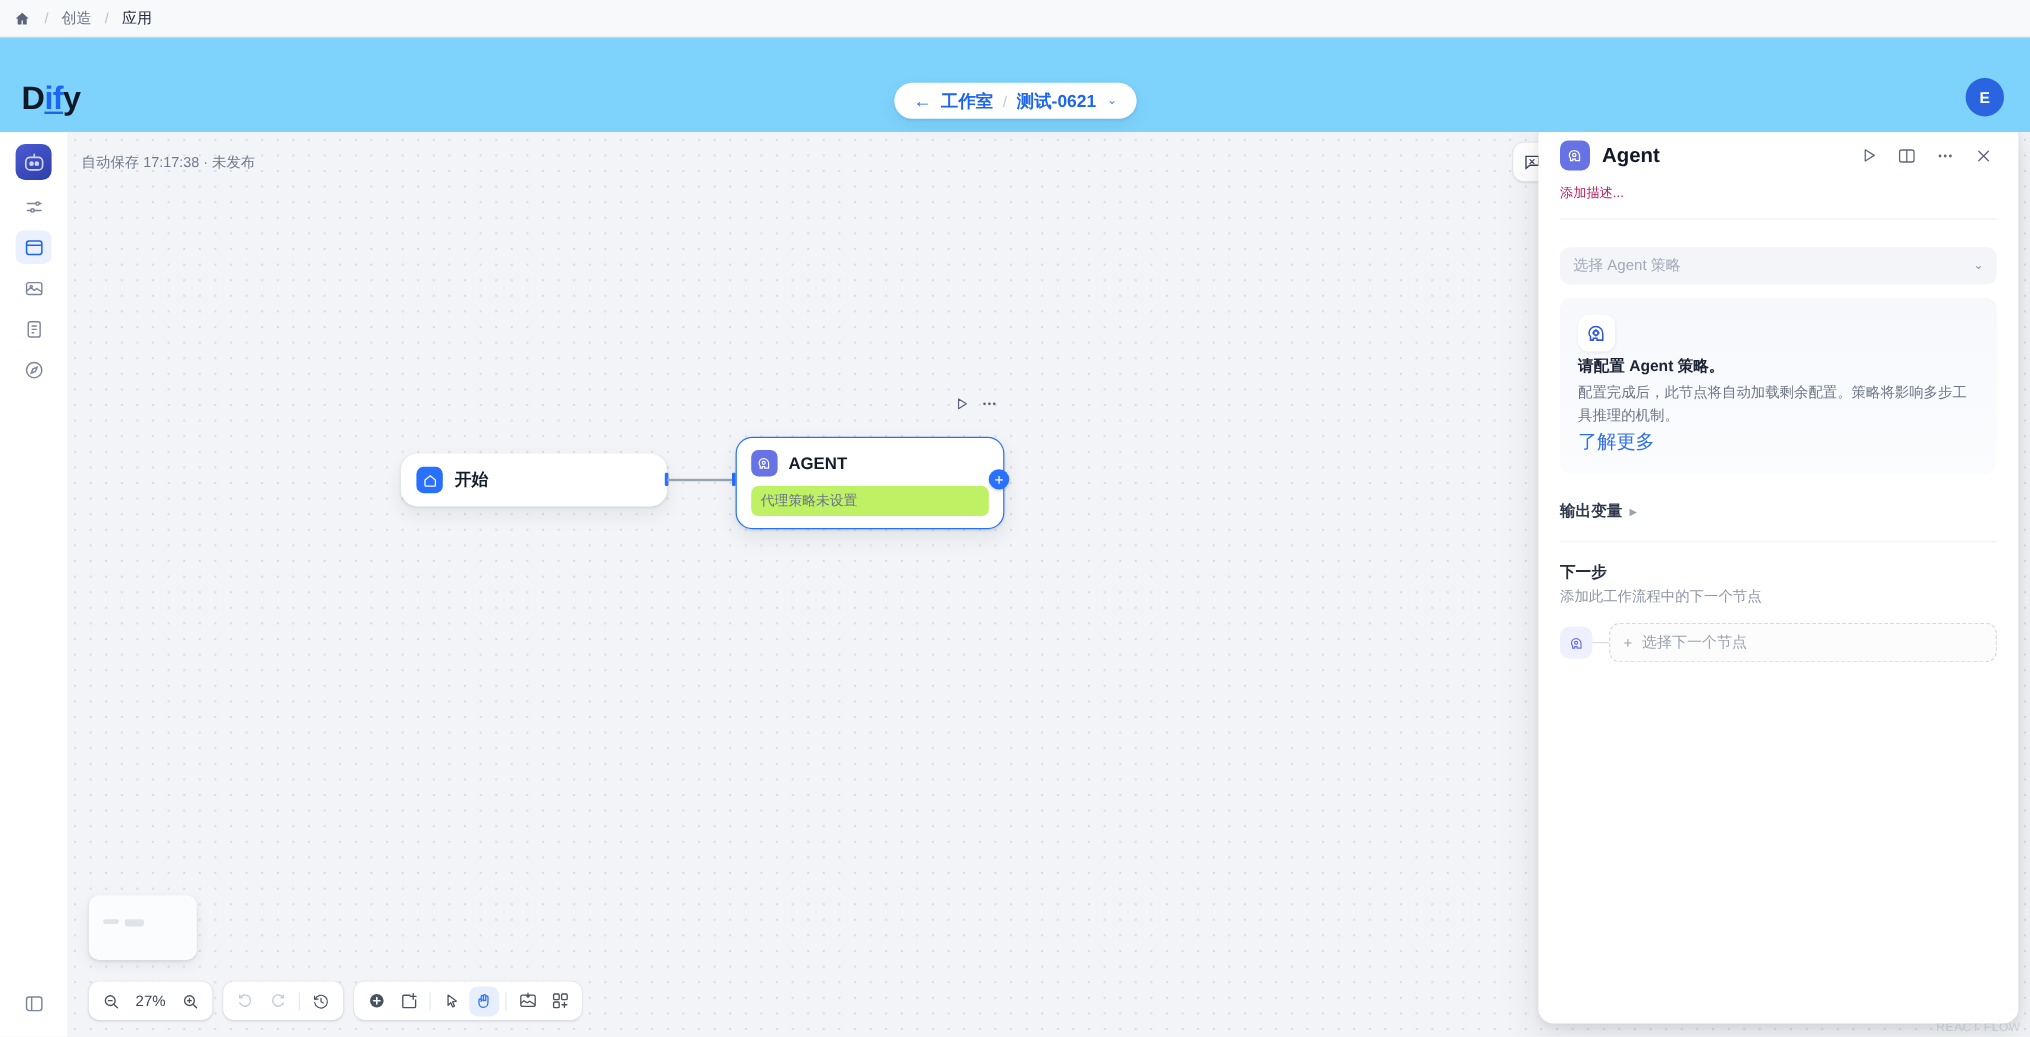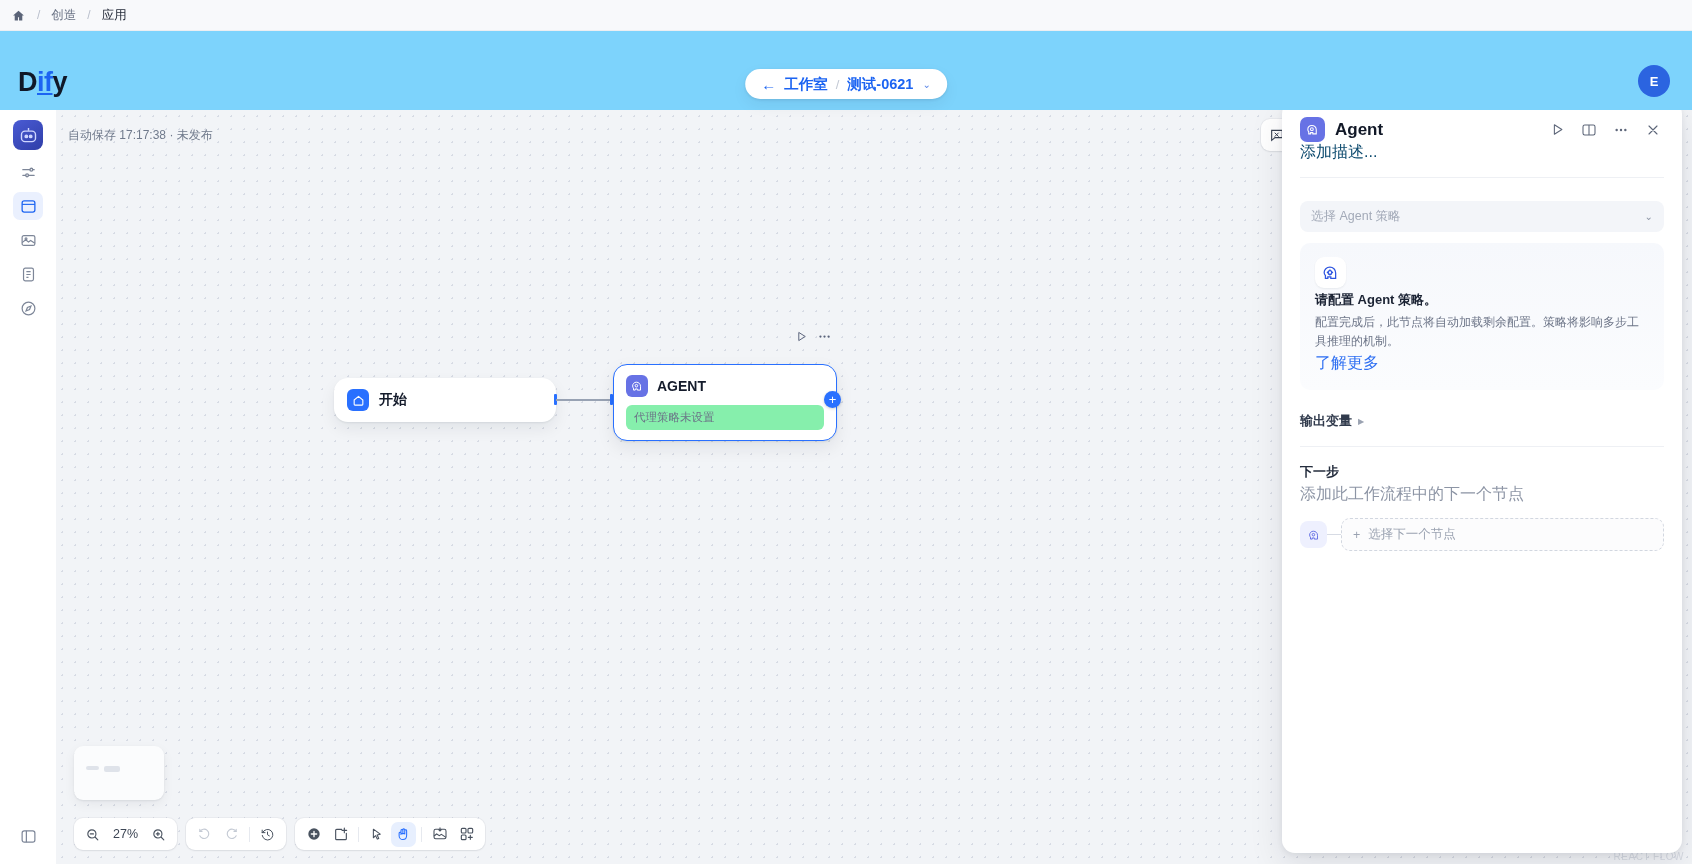--- a/index.html
+++ b/index.html
@@ -253,21 +253,21 @@
     border-radius: 14px;
     border: 1.5px solid #2970ff;
     box-shadow: 0 1px 2px rgba(16,24,40,0.08), 0 7px 18px rgba(16,24,40,0.08);
     padding: 10px 12px;
   }
   .node-agent-head { display: flex; align-items: center; gap: 9px; }
   .ico-agent { background: #6772e5; color: #fff; }
   .node-sub {
     margin-top: 8px;
     height: 25px;
-    background: #86efac;
+    background: #bef264;
     border-radius: 6px;
     display: flex; align-items: center;
     padding: 0 8px;
     font-size: 11.5px;
     color: #6a7policy;
   }
   .node-sub { color: #6b7487; }
   .node-hover-tools {
     position: absolute;
     left: 735px; top: 216px;
@@ -349,21 +349,21 @@
   .panel-head { padding: 16px 18px 0 18px; }
   .panel-title-row { display: flex; align-items: center; gap: 10px; }
   .ico-panel {
     width: 25px; height: 25px; border-radius: 7px;
     background: #6772e5; color: #fff;
     display: flex; align-items: center; justify-content: center;
     flex: none;
   }
   .panel-title { font-size: 17px; font-weight: 700; color: #111827; flex: 1; }
   .ph-ico { width: 22px; height: 22px; display:flex; align-items:center; justify-content:center; color:#5d6679; }
-  .panel-desc { font-size: 16px; color: #0c4a6e; }
+  .panel-desc { margin-top: 11px; font-size: 11px; color: #be185d; }
   .panel-rule { height: 1px; background: #eef0f4; margin-top: 14px; }
 
   .sect { padding: 14px 18px 0 18px; }
   .sect-label {
     display: flex; align-items: center; gap: 5px;
     font-size: 12.5px; font-weight: 700; color: #303a4c;
     letter-spacing: 0.2px;
   }
   .req { color: #e5484d; font-size: 13px; }
   .help-ico {
@@ -403,21 +403,21 @@
 
   .sect-row {
     display: flex; align-items: center; gap: 6px;
     font-size: 13px; font-weight: 700; color: #303a4c;
   }
   .tri { color: #9aa2b1; font-size: 8px; }
 
   .panel-rule2 { height: 1px; background: #eef0f4; margin: 16px 0 0 0; }
 
   .next-title { font-size: 13px; font-weight: 700; color: #242d3d; }
-  .next-sub { margin-top: 3px; font-size: 16px; color: #8d95a5; }
+  .next-sub { margin-top: 3px; font-size: 12px; color: #8d95a5; }
   .next-row { margin-top: 13px; display: flex; align-items: center; }
   .next-chip {
     width: 27px; height: 27px; border-radius: 8px;
     background: #eef0fe;
     display: flex; align-items: center; justify-content: center;
     color: #6772e5;
     flex: none;
   }
   .next-dash { width: 14px; height: 1px; background: #d7dbe4; }
   .next-select {

